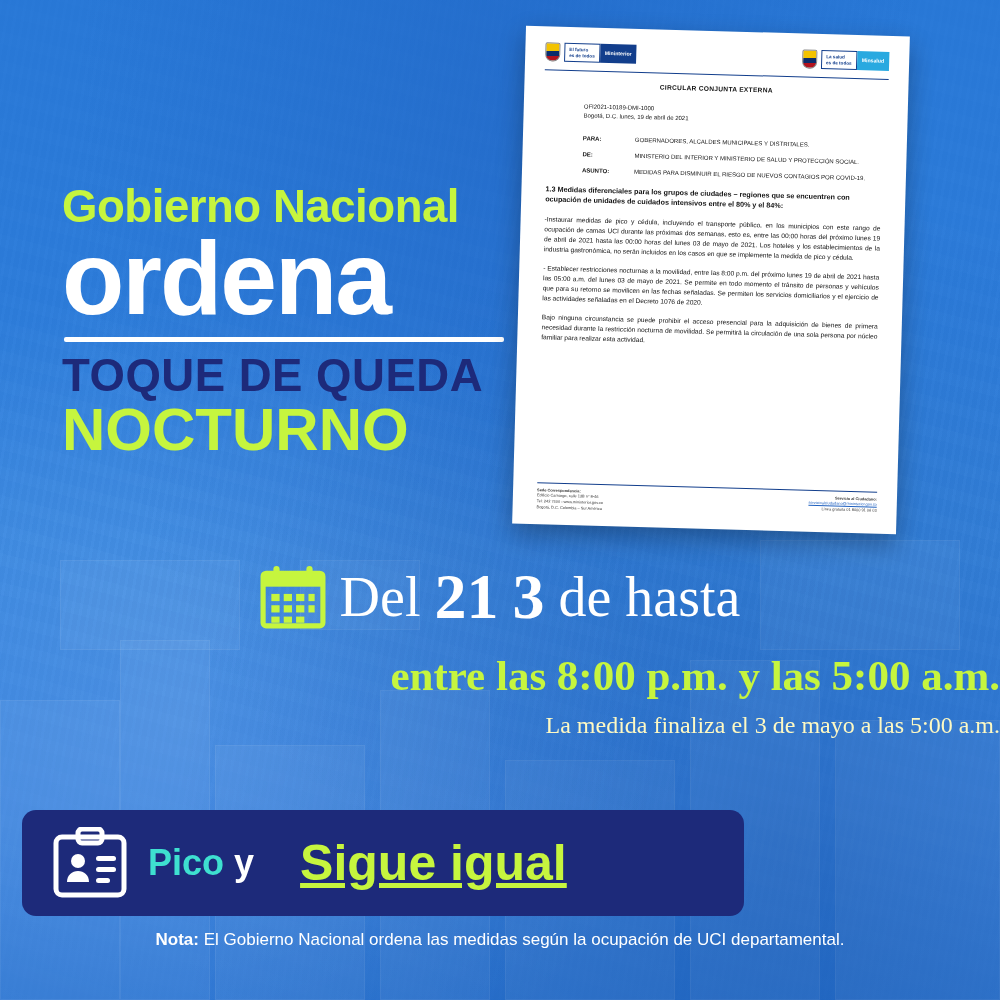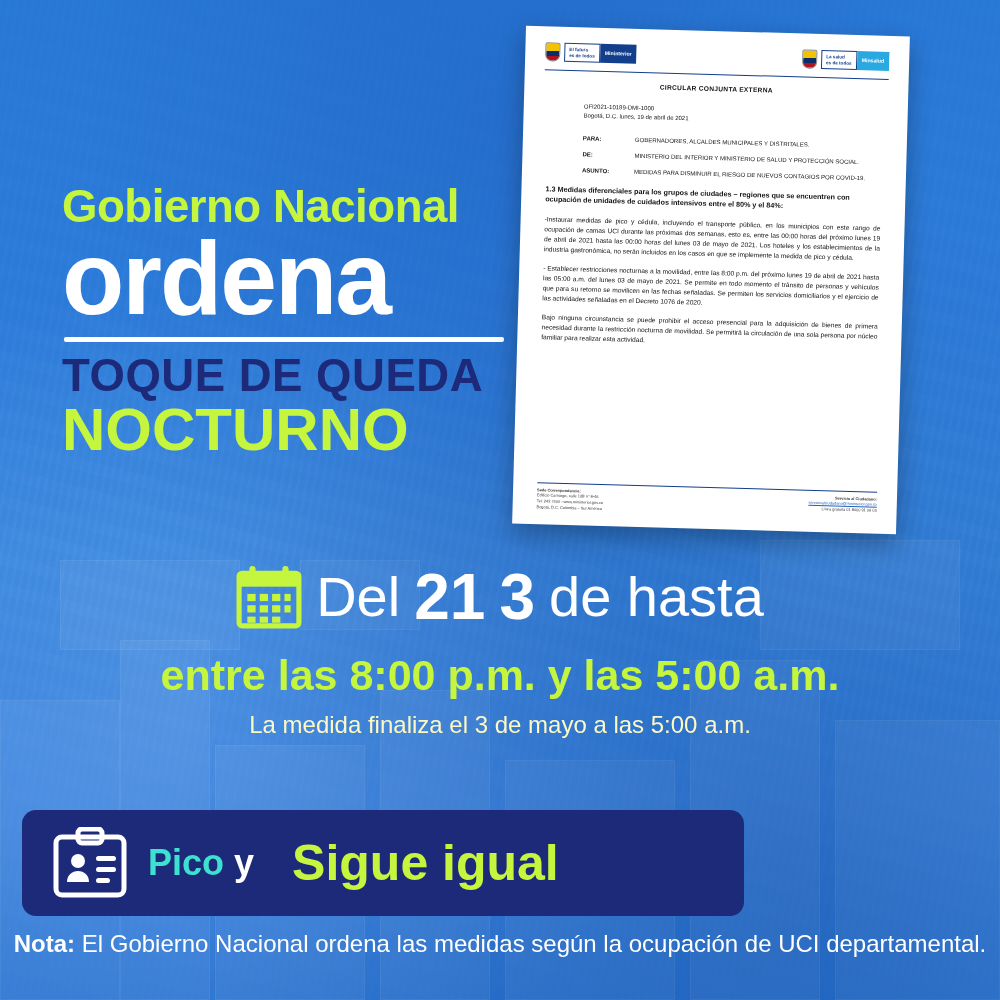--- a/index.html
+++ b/index.html
@@ -155,21 +155,22 @@
   }
   .doc-foot .lnk { color: #1d5fbf; text-decoration: underline; }
   .doc-foot .ft-h { font-weight: bold; }
 
   
   #dates {
     position: absolute;
     left: 0; right: 0;
     top: 565px;
     z-index: 5;
-    text-align: center;
+    text-align: right;
+    font-family: Liberation Serif, serif;
   }
   .dates-row1 {
     display: flex; align-items: center; justify-content: center; gap: 14px;
     color: #ffffff; font-size: 56px; font-weight: normal; line-height: 1;
   }
   .cal-icon { width: 66px; height: 64px; flex: none; }
   .num { font-weight: bold; color: #ffffff; font-size: 64px; }
   .dates-row2 {
     margin-top: 24px;
     color: #c6f53e; font-size: 43px; font-weight: bold; line-height: 1.05;
@@ -190,30 +191,30 @@
     padding-left: 30px; gap: 20px;
     z-index: 5;
   }
   .id-icon { width: 76px; height: 72px; flex: none; }
   .pico-text { line-height: 0.92; }
   .pico-1 { font-size: 36px; font-weight: bold; color: #3ee0d0; }
   .pico-1 .y { color: #ffffff; }
   .pico-2 { font-size: 38px; font-weight: bold; color: #ffffff; }
   .sigue {
     font-size: 50px; font-weight: bold; color: #c6f53e;
-    margin-left: 18px; line-height: 1;
+    margin-left: 26px; line-height: 1; text-decoration: underline;
   }
 
   
   #note {
     position: absolute;
     left: 0; right: 0; top: 930px;
     text-align: center;
     color: #ffffff;
-    font-size: 24px;
+    font-size: 17px;
     z-index: 5;
   }
   #note b { font-weight: bold; }
 </style>
 </head>
 <body>
 
 <div id="bg">
   <div class="bldg" style="left:0px;   top:700px; width:120px; height:300px;"></div>
   <div class="bldg" style="left:120px; top:640px; width:90px;  height:360px;"></div>

